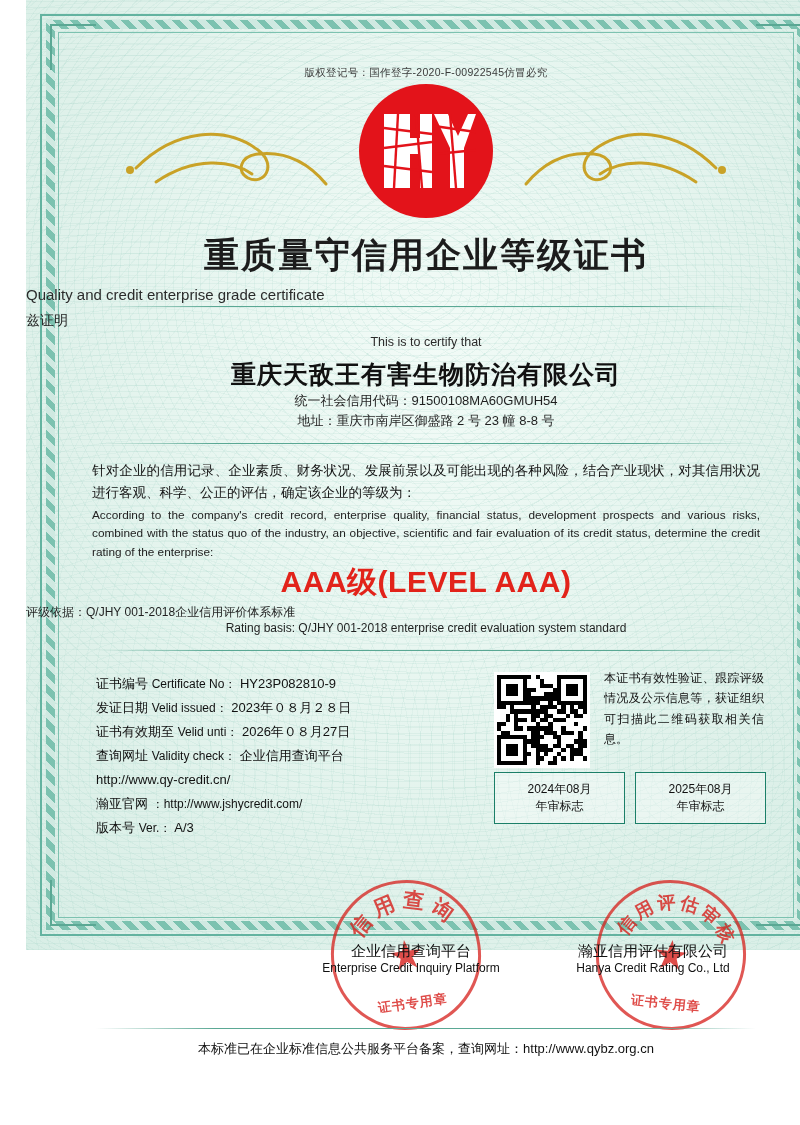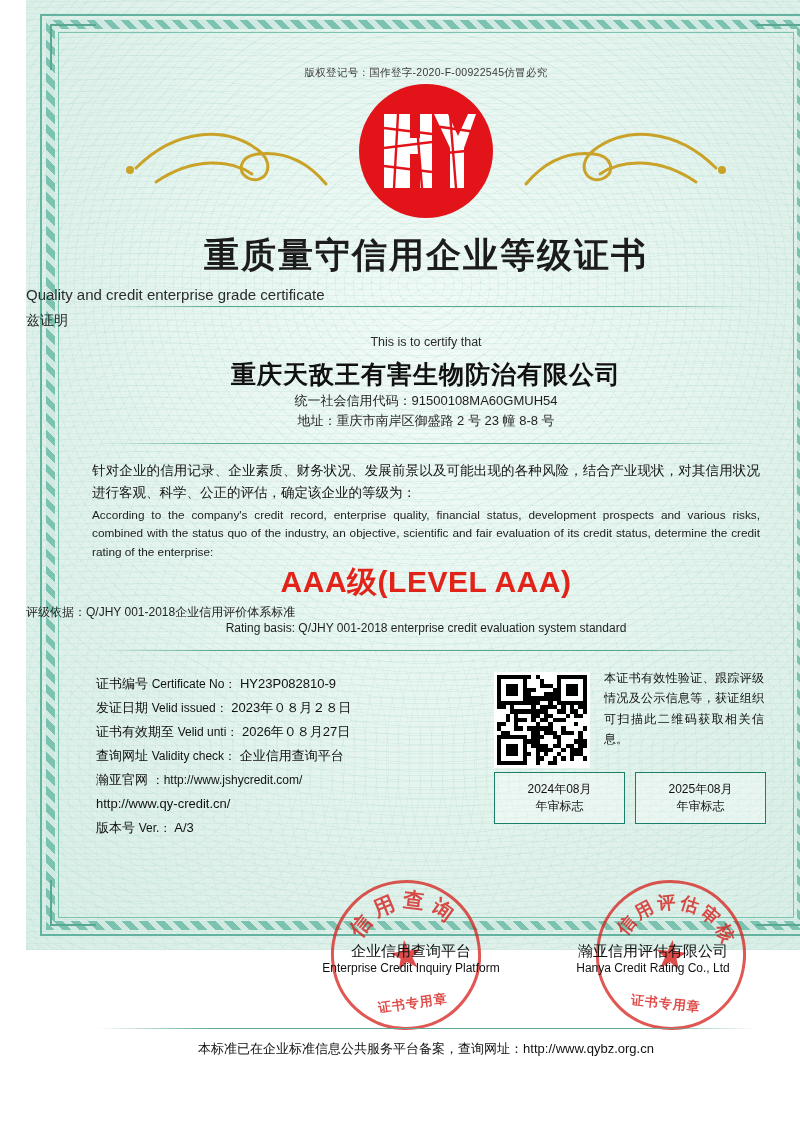--- a/index.html
+++ b/index.html
@@ -275,25 +275,25 @@
     <div class="row">
       <span>证书有效期至</span>
       <span class="lbl-en">Velid unti：</span>
       <span>2026年０８月27日</span>
     </div>
     <div class="row">
       <span>查询网址</span>
       <span class="lbl-en">Validity check：</span>
       <span>企业信用查询平台</span>
     </div>
+    <div class="row">http://www.qy-credit.cn/</div>
     <div class="row">
       <span>瀚亚官网</span>
       <span class="lbl-en">：http://www.jshycredit.com/</span>
     </div>
-    <div class="row">http://www.qy-credit.cn/</div>
     <div class="row">
       <span>版本号</span>
       <span class="lbl-en">Ver.：</span>
       <span>A/3</span>
     </div>
   </div>
 
   <div class="qr">
     <div class="grid" id="qrgrid">
         <i></i>

